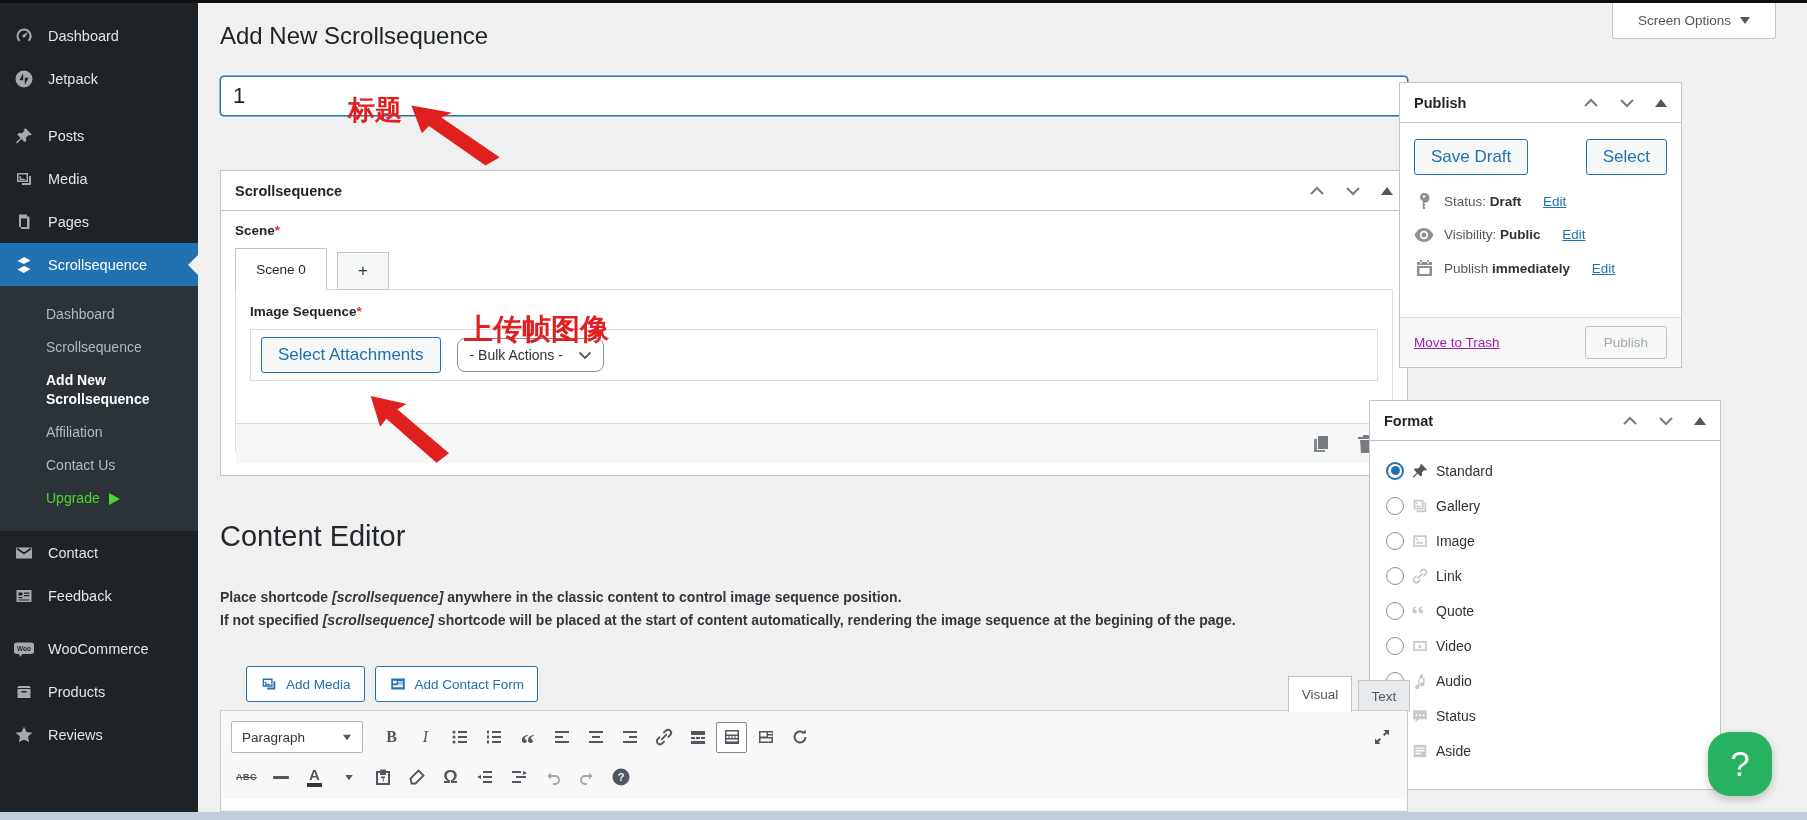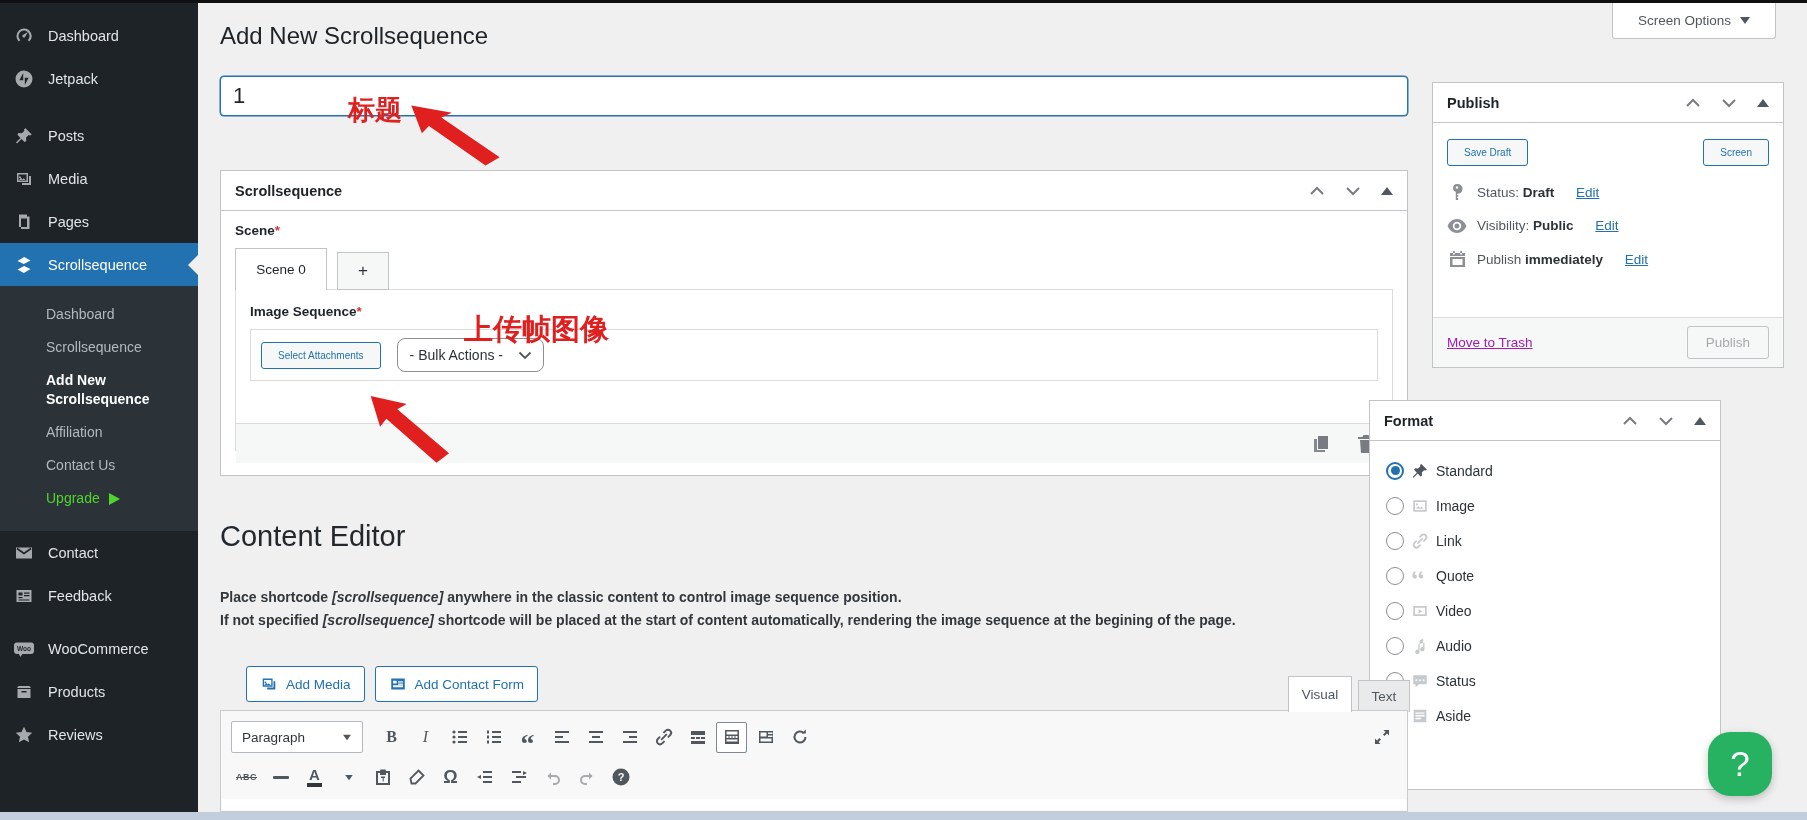--- a/index.html
+++ b/index.html
@@ -50,21 +50,21 @@
   
   #scroll-box { left:220px; top:170px; width:1188px; height:306px; }
   .scene-wrap { padding:12px 14px 0; }
   .scene-label, .field-label { font-weight:bold; font-size:13.5px; color:#1d2327; }
   .req { color:#d63638; }
   .tabs-row { display:flex; align-items:flex-end; margin-top:10px; position:relative; z-index:2; }
   .tab-active { width:92px; height:42px; background:#fff; border:1px solid #c3c4c7; border-bottom:none; display:flex; align-items:center; justify-content:center; font-size:13.5px; margin-bottom:-1px; cursor:pointer; }
   .tab-add { width:52px; height:38px; background:#f6f7f7; border:1px solid #c3c4c7; margin-left:10px; display:flex; align-items:center; justify-content:center; font-size:17px; color:#2c3338; margin-bottom:-1px; cursor:pointer; }
   .scene-panel { border:1px solid #dcdcde; padding:14px 14px 0; height:162px; }
   .attach-box { border:1px solid #dcdcde; background:#fff; margin-top:10px; padding:8px 10px; display:flex; align-items:center; gap:16px; height:52px; }
-  .btn-outline-blue { background:#f6f7f7; border:1px solid #2271b1; color:#2271b1; border-radius:3px; padding:7px 16px; font-size:10px; cursor:pointer; font-family:"Liberation Sans", sans-serif; }
+  .btn-outline-blue { background:#f6f7f7; border:1px solid #2271b1; color:#2271b1; border-radius:3px; padding:7px 16px; font-size:17px; cursor:pointer; font-family:"Liberation Sans", sans-serif; }
   .select-box { border:1px solid #8c8f94; border-radius:8px; background:#fff; padding:8px 40px 8px 12px; font-size:14px; color:#2c3338; position:relative; cursor:pointer; }
   .select-box .sel-chev { position:absolute; right:11px; top:12px; color:#50575e; }
   .scene-footer { position:absolute; left:15px; right:15px; bottom:12px; height:40px; background:#f6f7f7; border-top:1px solid #dcdcde; display:flex; align-items:center; justify-content:flex-end; gap:24px; padding-right:16px; color:#787c82; }
   .foot-icon { cursor:pointer; color:#787c82; }
 
   
   #ce-heading { position:absolute; left:220px; top:520px; font-size:29px; font-weight:300; color:#23282d; }
   #ce-desc { position:absolute; left:220px; top:586px; font-size:14px; font-weight:bold; color:#32373c; line-height:23px; width:1188px; }
   #ce-desc em { font-style:italic; }
 
@@ -89,21 +89,21 @@
   .tb-quote { font-family:"Liberation Serif", serif; font-size:28px; font-weight:bold; line-height:10px; padding-top:14px; }
   .tb-abc { font-size:9px; font-weight:bold; text-decoration:line-through; letter-spacing:.5px; }
   .tb-hr { width:16px; height:3px; background:#50575e; border-radius:1px; }
   .tb-omega { font-size:18px; font-weight:bold; }
   .tb-colorA { display:flex; flex-direction:column; align-items:center; line-height:13px; font-size:15px; font-weight:bold; }
   .tb-colorA .bar { width:15px; height:4px; background:#32373c; margin-top:2px; }
   .tb-fullscreen { margin-left:auto; }
   #editor-content { position:absolute; left:1px; right:1px; bottom:1px; height:11px; background:#fff; }
 
   
-  #publish-box { left:1432px; top:82px; width:352px; height:286px; }
+  #publish-box { left:1399px; top:82px; width:283px; height:286px; }
   .pub-body { padding:16px 14px 0; }
   .pub-buttons { display:flex; justify-content:space-between; }
   .misc-row { display:flex; align-items:center; gap:10px; margin-top:17px; font-size:13.5px; color:#50575e; }
   .misc-row .ic { color:#8c8f94; width:20px; display:flex; justify-content:center; }
   .misc-strong { font-weight:bold; color:#2c3338; }
   a.edit-link { color:#2271b1; text-decoration:underline; cursor:pointer;margin-left:18px; }
   .pub-footer { position:absolute; left:0; right:0; bottom:0; height:50px; background:#f6f7f7; border-top:1px solid #dcdcde; display:flex; align-items:center; justify-content:space-between; padding:0 14px; }
   .trash-link { color:#a21caf; text-decoration:underline; font-size:13.5px; cursor:pointer; }
   .btn-disabled { background:#f6f7f7; border:1px solid #c3c4c7; color:#a7aaad; border-radius:3px; padding:8px 18px; font-size:13.5px; }
 
@@ -475,21 +475,21 @@
           <svg width="16" height="10" viewBox="0 0 16 10" fill="none" stroke="currentColor" stroke-width="2">
             <path d="M2 2l6 6 6-6"></path>
           </svg>
         </span>
       <span class="tri-up-solid"></span>
     </span>
   </div>
   <div class="pub-body">
     <div class="pub-buttons">
       <button class="btn-outline-blue">Save Draft</button>
-      <button class="btn-outline-blue">Screen</button>
+      <button class="btn-outline-blue">Select</button>
     </div>
     <div class="misc-row">
       <span class="ic">
           <svg width="16" height="18" viewBox="0 0 16 18" fill="currentColor">
             <path d="M8 1a4 4 0 0 0-1.2 7.8V17h2.4v-2h-1.1v-1.2h1.1V12h-1.1v-1.1l1.1-.1A4 4 0 0 0 8 1zm0 2.2a1.3 1.3 0 1 1 0 2.6 1.3 1.3 0 0 1 0-2.6z"></path>
           </svg>
         </span>
       <span><span>Status:</span> <span class="misc-strong">Draft</span> <a class="edit-link">Edit</a></span>
     </div>
     <div class="misc-row">
@@ -539,20 +539,29 @@
           <svg width="18" height="18" viewBox="0 0 20 20" fill="currentColor">
             <path d="M11.5 2.2l6.3 6.3-1.8 1-1.4-.4-2.6 2.6.3 3.3-1.7 1.1-3.2-3.2-4.2 4.3-1-.1.1-1 4.2-4.2-3.1-3.2 1.1-1.7 3.3.3 2.6-2.6-.4-1.4z"></path>
           </svg>
         </span>
       <span>Standard</span>
     </div>
     <div class="fmt-row">
       <span class="radio"></span>
       <span class="fmt-ic">
           <svg width="18" height="18" viewBox="0 0 20 20" fill="currentColor">
+            <path d="M3 3h11v11H3zm2 2v7h7V5zm1.5 1a1 1 0 1 1 0 2 1 1 0 0 1 0-2zM5.5 11l2-2.3 1.5 1.6 1-1.2 1.5 1.9zM15 6h2v11H6v-2h9z"></path>
+          </svg>
+        </span>
+      <span>Gallery</span>
+    </div>
+    <div class="fmt-row">
+      <span class="radio"></span>
+      <span class="fmt-ic">
+          <svg width="18" height="18" viewBox="0 0 20 20" fill="currentColor">
             <path d="M2.5 3.5h15v13h-15zm2 2v9h11v-9zm2 1.5a1.2 1.2 0 1 1 0 2.4 1.2 1.2 0 0 1 0-2.4zM5.5 13l2.7-3 2 2.2 1.4-1.7 2.4 2.5z"></path>
           </svg>
         </span>
       <span>Image</span>
     </div>
     <div class="fmt-row">
       <span class="radio"></span>
       <span class="fmt-ic">
           <svg width="18" height="18" viewBox="0 0 20 20" fill="none" stroke="currentColor" stroke-width="2" stroke-linecap="round">
             <path d="M7.7 12.3l4.6-4.6M5.6 10.2l-1.8 1.8a3.1 3.1 0 0 0 4.4 4.4l1.8-1.8M14.4 9.8l1.8-1.8a3.1 3.1 0 0 0-4.4-4.4L10 5.4"></path>

